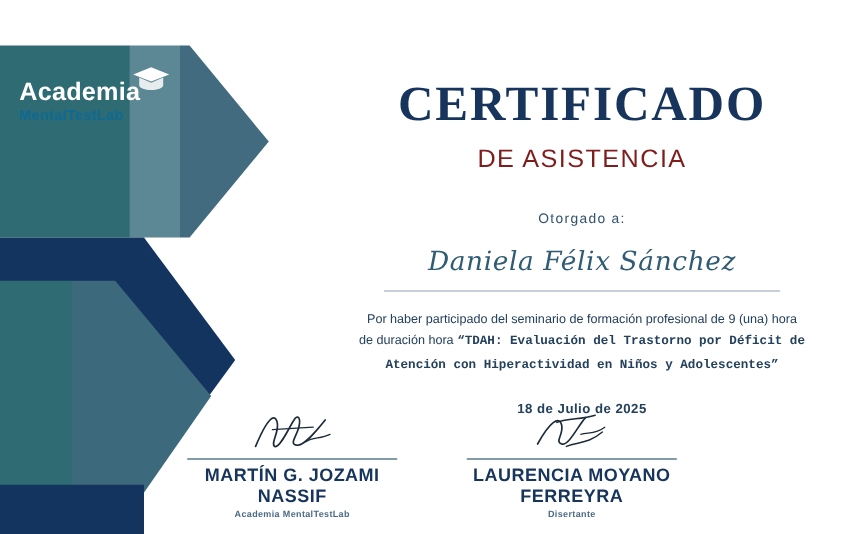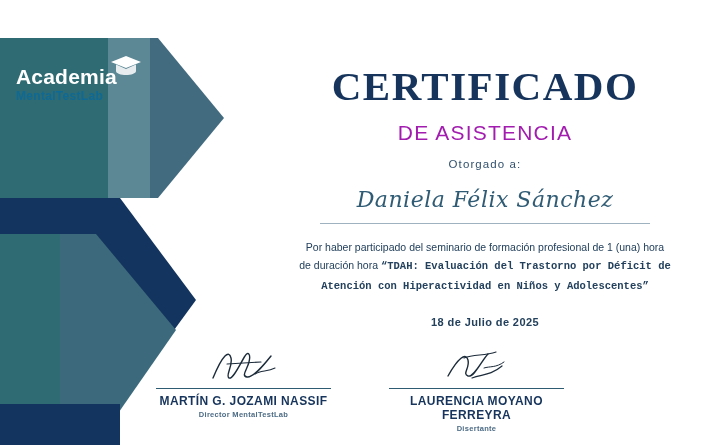--- a/index.html
+++ b/index.html
@@ -75,25 +75,25 @@
     font-weight: bold;
     letter-spacing: 1.5px;
     color: #17355c;
     line-height: 1;
   }
   .subtitle {
     margin-top: 14px;
     font-family: "Liberation Sans", sans-serif;
     font-size: 21px;
     letter-spacing: 1.2px;
-    color: #a21caf;
+    color: #7f1d1d;
     font-weight: normal;
   }
   .awarded-to {
-    margin-top: 13px;
+    margin-top: 32px;
     font-size: 11.5px;
     letter-spacing: 1.1px;
     color: #31516e;
   }
   .recipient {
     margin-top: 17px;
     font-family: "DejaVu Serif", serif;
     font-style: italic;
     font-size: 22px;
     color: #2f5b74;
@@ -144,21 +144,21 @@
     align-items: flex-end;
     justify-content: center;
   }
   .sig-line {
     width: 100%;
     height: 1px;
     background: #2e5a72;
     margin: 4px 0 5px 0;
   }
   .sig-name {
-    font-size: 12px;
+    font-size: 15px;
     font-weight: bold;
     color: #17355c;
     letter-spacing: 0.4px;
   }
   .sig-role {
     font-size: 7.5px;
     font-weight: bold;
     color: #4c6b85;
     letter-spacing: 0.3px;
     margin-top: 2px;
@@ -200,42 +200,42 @@
   </div>
 
   <div class="content">
     <div class="title">CERTIFICADO</div>
     <div class="subtitle">DE ASISTENCIA</div>
     <div class="awarded-to">Otorgado a:</div>
     <div class="recipient">Daniela Félix Sánchez</div>
     <div class="rule"></div>
 
     <div class="body-text">
-      <span>Por haber participado del seminario de formación profesional de 1 (una) hora</span>
+      <span>Por haber participado del seminario de formación profesional de 9 (una) hora</span>
       <br>
       <span>de duración hora</span>
       <span class="course">“TDAH: Evaluación del Trastorno por Déficit de Atención con Hiperactividad en Niños y Adolescentes”</span>
     </div>
 
     <div class="date">18 de Julio de 2025</div>
   </div>
 
   <div class="signatures">
 
     <div class="sig-block">
       <div class="sig-mark">
         <svg width="78" height="36" viewBox="0 0 78 36" xmlns="http://www.w3.org/2000/svg">
           <path d="M8 30 C18 6 24 2 26 10 C28 18 20 28 24 30 C28 32 36 14 40 8 C43 3 46 6 44 14 C42 22 36 28 42 29 C48 30 58 18 66 8" fill="none" stroke="#1c2b3a" stroke-width="1.4" stroke-linecap="round"></path>
           <path d="M22 16 L56 14" fill="none" stroke="#1c2b3a" stroke-width="1.1" stroke-linecap="round"></path>
           <path d="M50 26 C56 22 62 24 70 20" fill="none" stroke="#1c2b3a" stroke-width="1.1" stroke-linecap="round"></path>
         </svg>
       </div>
       <div class="sig-line"></div>
       <div class="sig-name">MARTÍN G. JOZAMI NASSIF</div>
-      <div class="sig-role">Director MentalTestLab</div>
+      <div class="sig-role">Academia MentalTestLab</div>
     </div>
 
     <div class="sig-block">
       <div class="sig-mark">
         <svg width="78" height="36" viewBox="0 0 78 36" xmlns="http://www.w3.org/2000/svg">
           <path d="M10 28 C20 10 28 4 30 12 C32 20 24 26 30 28 C36 30 44 12 50 6" fill="none" stroke="#1c2b3a" stroke-width="1.4" stroke-linecap="round"></path>
           <path d="M26 10 C36 6 46 8 58 4" fill="none" stroke="#1c2b3a" stroke-width="1.2" stroke-linecap="round"></path>
           <path d="M34 30 C44 26 52 28 64 18" fill="none" stroke="#1c2b3a" stroke-width="1.2" stroke-linecap="round"></path>
           <path d="M46 20 C52 18 58 20 66 14" fill="none" stroke="#1c2b3a" stroke-width="1" stroke-linecap="round"></path>
         </svg>

